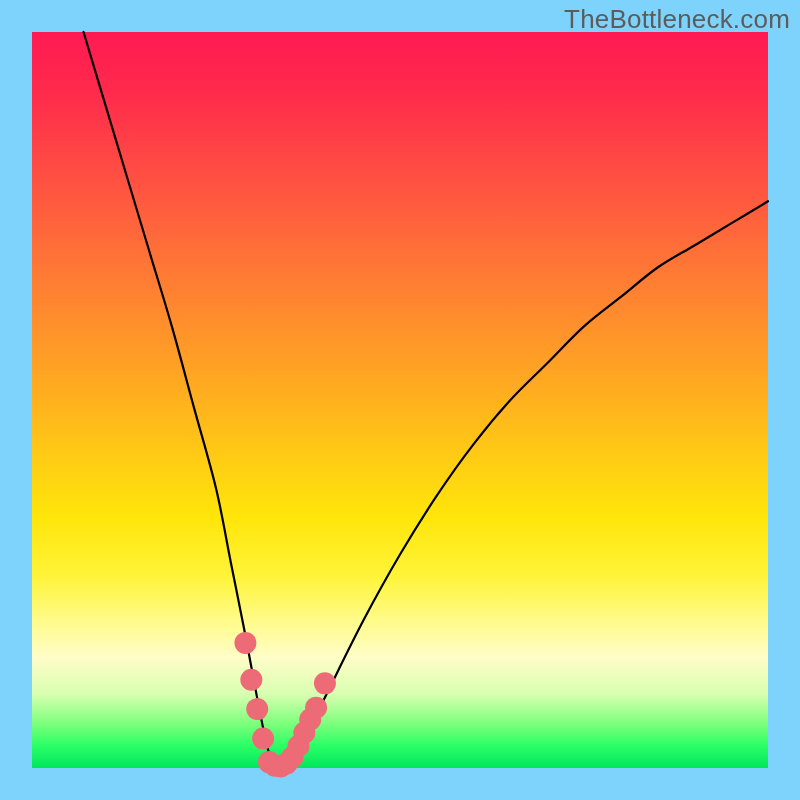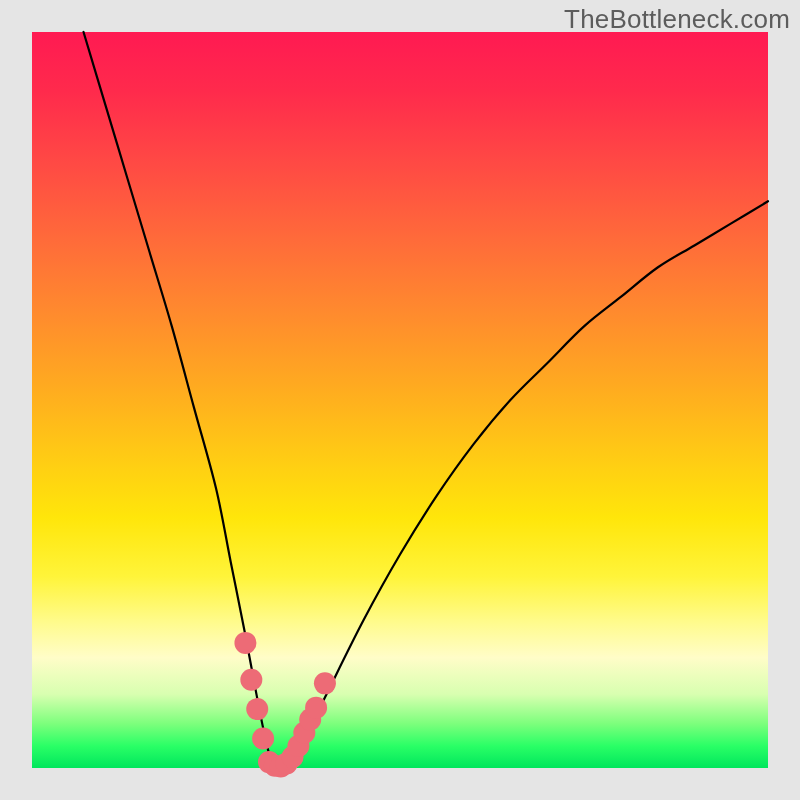--- a/index.html
+++ b/index.html
@@ -10,21 +10,21 @@
     background: #000;
     overflow: hidden;
     font-family: Arial, Helvetica, sans-serif;
   }
   .frame {
     position: absolute;
     left: 0;
     top: 0;
     width: 800px;
     height: 800px;
-    background: #e5e5e5;
+    background: #7dd3fc;
   }
   .plot-area {
     position: absolute;
     left: 32px;
     top: 32px;
     width: 736px;
     height: 736px;
     
     background: linear-gradient(
       to bottom,

